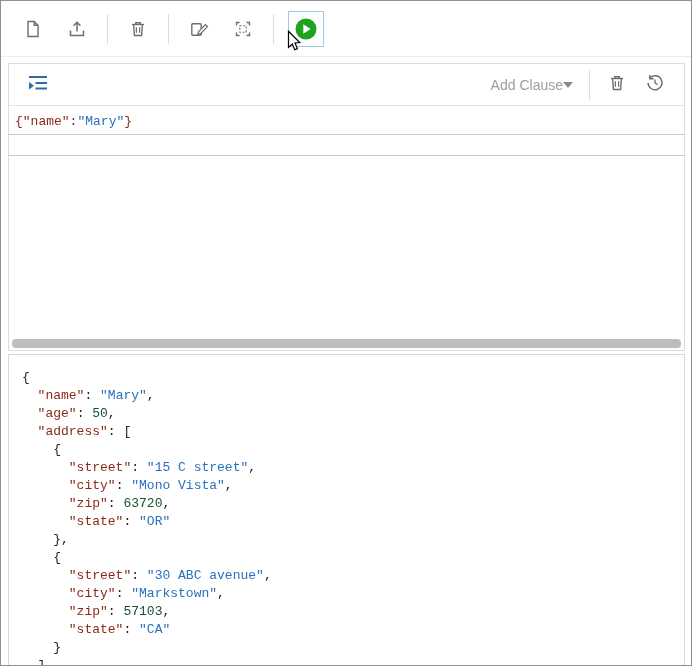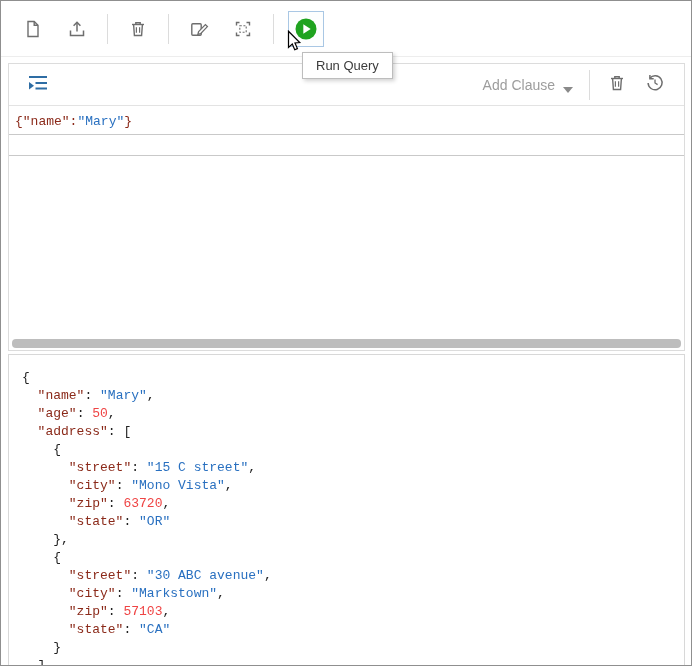--- a/index.html
+++ b/index.html
@@ -21,21 +21,21 @@
 
   
   .cursor{position:absolute;left:285px;top:29px;z-index:7;pointer-events:none;}
 
   
   .query-panel{position:absolute;left:7px;right:6px;top:62px;height:288px;border:1px solid #dcdcdc;
     background:#fff;box-sizing:border-box;}
   .q-toolbar{height:42px;border-bottom:1px solid #e3e3e3;display:flex;align-items:center;
     padding:0 10px;box-sizing:border-box;}
   .q-spacer{flex:1;}
-  .add-clause{display:flex;align-items:flex-end;gap:8px;color:#9d9d9d;font-size:14px;cursor:default;
+  .add-clause{display:flex;align-items:center;gap:0;color:#9d9d9d;font-size:14px;cursor:default;
     padding:4px 8px;}
   .caret-down{width:0;height:0;border-left:5px solid transparent;border-right:5px solid transparent;
     border-top:6px solid #8a8a8a;display:inline-block;}
   .q-right-btn{width:34px;height:34px;display:flex;align-items:center;justify-content:center;
     background:transparent;border:none;color:#6e6e6e;padding:0;margin:0 2px;cursor:pointer;}
 
   .editor{position:relative;font-family:"Liberation Mono", monospace;font-size:13px;line-height:20px;}
   .editor .code-area{padding:6px 0 0 6px;}
   .current-line{height:20px;border-top:1px solid #c9c9c9;border-bottom:1px solid #c9c9c9;margin-top:2px;}
   .hscrollbar{position:absolute;left:3px;right:3px;bottom:2px;height:9px;background:#bdbdbd;border-radius:4px;}
@@ -43,21 +43,21 @@
   
   .result-panel{position:absolute;left:7px;right:6px;top:353px;height:330px;border:1px solid #d8d8d8;
     background:#fff;box-sizing:border-box;overflow:hidden;}
   .result-code{padding:14px 0 0 13px;font-family:"Liberation Mono", monospace;font-size:13px;line-height:18px;}
 
   
   .code-line{white-space:pre;}
   .tok-p{color:#222222;}
   .tok-key{color:#8b2a1a;}
   .tok-str{color:#2970c0;}
-  .tok-num{color:#ef4444;}
+  .tok-num{color:#14532d;}
 </style>
 </head>
 <body>
 
 <div class="window">
 
   <div class="main-toolbar">
     <button class="tbtn">
       <span>
         <svg width="20" height="20" viewBox="0 0 20 20">
@@ -113,21 +113,20 @@
       </span>
     </button>
   </div>
 
   <div class="cursor">
     <svg width="16" height="22" viewBox="0 0 12 18">
         <path d="M1.5 1v13.2l3.1-2.7 2 4.7 2.2-1-2-4.6 3.9-.3z" fill="#ffffff" stroke="#000000" stroke-width="1"></path>
       </svg>
   </div>
 
-  <div class="tooltip">Run Query</div>
 
   <div class="query-panel">
     <div class="q-toolbar">
       <button class="q-right-btn" style="color:#2e6da4;">
         <span>
           <svg width="24" height="20" viewBox="0 0 24 20">
               <path d="M3 4h18" stroke="#2e6da4" stroke-width="2" fill="none"></path>
               <path d="M9.5 10h11.5M9.5 15.5h11.5" stroke="#2e6da4" stroke-width="2" fill="none"></path>
               <path d="M3 9v7.5l5-3.75z" fill="#2e6da4"></path>
             </svg>

